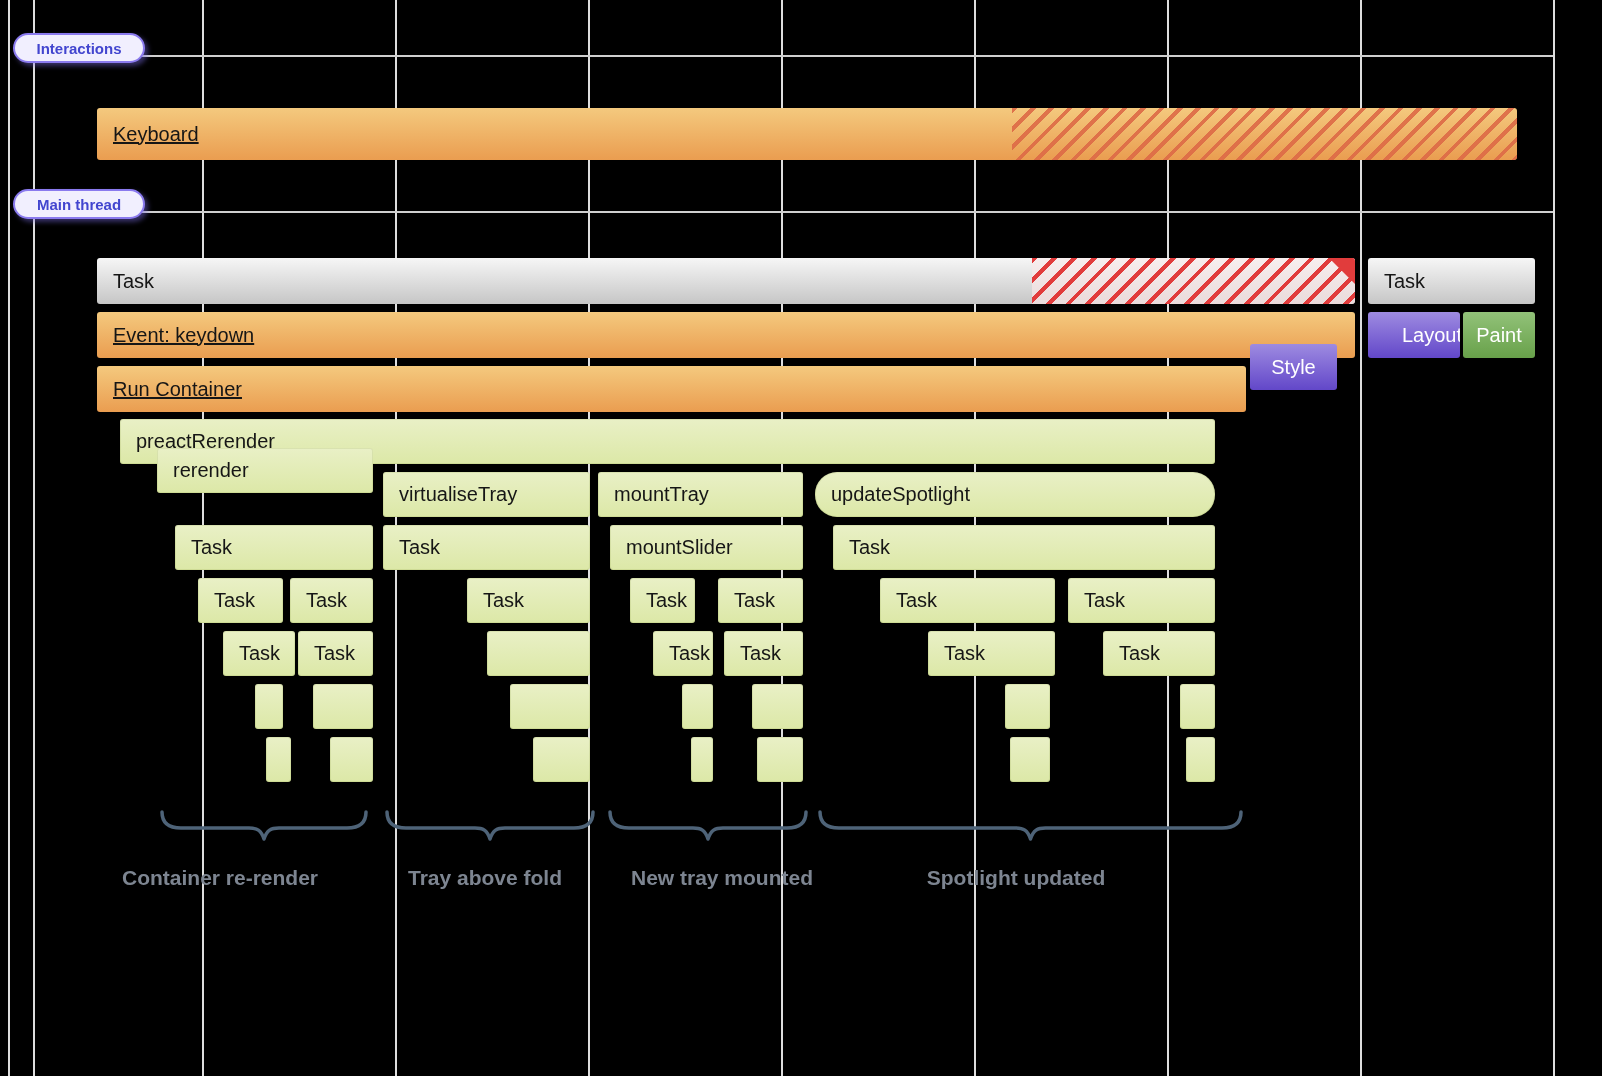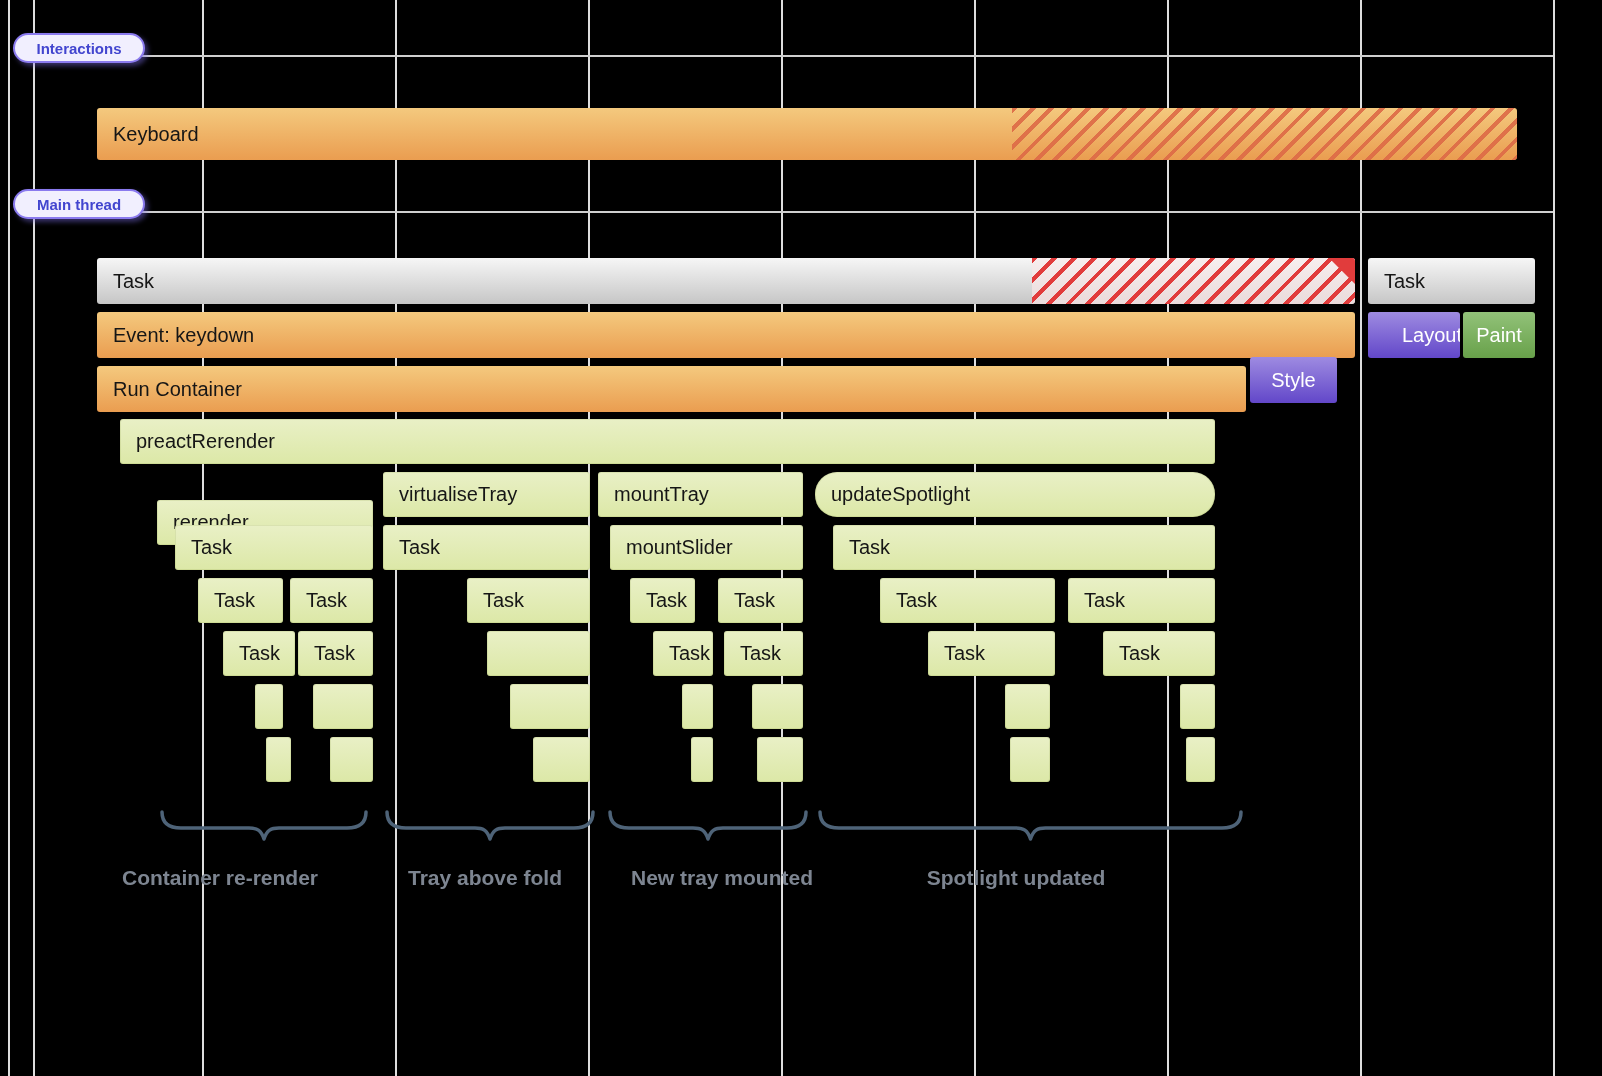--- a/index.html
+++ b/index.html
@@ -4,21 +4,21 @@
 <style>
   html,body{margin:0;padding:0;background:#ffffff;}
   #stage{position:relative;width:1602px;height:1076px;background:#000000;overflow:hidden;
          font-family:"Liberation Sans",sans-serif;}
   .vline{position:absolute;top:0;bottom:0;width:2px;background:#dedede;z-index:0;}
   .hline{position:absolute;height:2px;background:#cfcfcf;z-index:0;}
   .bar{position:absolute;border-radius:3px;display:flex;align-items:center;
        padding-left:16px;box-sizing:border-box;white-space:nowrap;overflow:hidden;
        font-size:20px;color:#161616;z-index:2;}
   .bar.center{justify-content:center;padding-left:0;}
-  .k-orange{background:linear-gradient(180deg,#f4c97e 0%,#ea9d50 100%);}
+  .k-orange{background:linear-gradient(180deg,#f4c97e 0%,#ea9d50 100%);text-decoration:underline;}
   .k-gray{background:linear-gradient(180deg,#f6f6f6 0%,#c6c6c6 100%);}
   .k-green{background:linear-gradient(180deg,#e9f0c6 0%,#dce8a7 100%);
            box-shadow:inset 0 0 0 1px rgba(120,140,40,.14);padding-left:16px;}
   .k-purple{background:linear-gradient(180deg,#9e8be1 0%,#6247c9 100%);color:#ffffff;}
   .k-paint{background:linear-gradient(180deg,#92c279 0%,#68a14a 100%);color:#ffffff;}
   .hatch{position:absolute;top:0;bottom:0;right:0;border-radius:0 3px 3px 0;}
   .hatch.orange{background:repeating-linear-gradient(135deg,rgba(221,106,70,.9) 0 4px,rgba(221,106,70,0) 4px 13px);}
   .hatch.red{background:repeating-linear-gradient(135deg,#e13c3c 0 4px,rgba(0,0,0,0) 4px 14px),
              linear-gradient(180deg,#f7eeee 0%,#eadbdb 100%);}
   .tri{position:absolute;top:0;right:0;width:0;height:0;
@@ -72,27 +72,27 @@
     </div>
     <div class="bar k-purple center" style="left: 1368px; top: 312px; width: 92px; height: 46px; padding-left: 36px;">
       <span>Layout</span>
     </div>
     <div class="bar k-paint center" style="left: 1463px; top: 312px; width: 72px; height: 46px;">
       <span>Paint</span>
     </div>
     <div class="bar k-orange" style="left: 97px; top: 366px; width: 1149px; height: 46px;">
       <span>Run Container</span>
     </div>
-    <div class="bar k-purple center" style="left: 1250px; top: 357px; width: 87px; height: 46px;">
+    <div class="bar k-purple center" style="left: 1250px; top: 344px; width: 87px; height: 46px;">
       <span>Style</span>
     </div>
     <div class="bar k-green" style="left: 120px; top: 419px; width: 1095px; height: 45px;">
       <span>preactRerender</span>
     </div>
-    <div class="bar k-green" style="left: 157px; top: 500px; width: 216px; height: 45px;">
+    <div class="bar k-green" style="left: 157px; top: 448px; width: 216px; height: 45px;">
       <span>rerender</span>
     </div>
     <div class="bar k-green" style="left: 383px; top: 472px; width: 207px; height: 45px;">
       <span>virtualiseTray</span>
     </div>
     <div class="bar k-green" style="left: 598px; top: 472px; width: 205px; height: 45px;">
       <span>mountTray</span>
     </div>
     <div class="bar k-green" style="left: 815px; top: 472px; width: 400px; height: 45px; border-radius: 22px;">
       <span>updateSpotlight</span>

